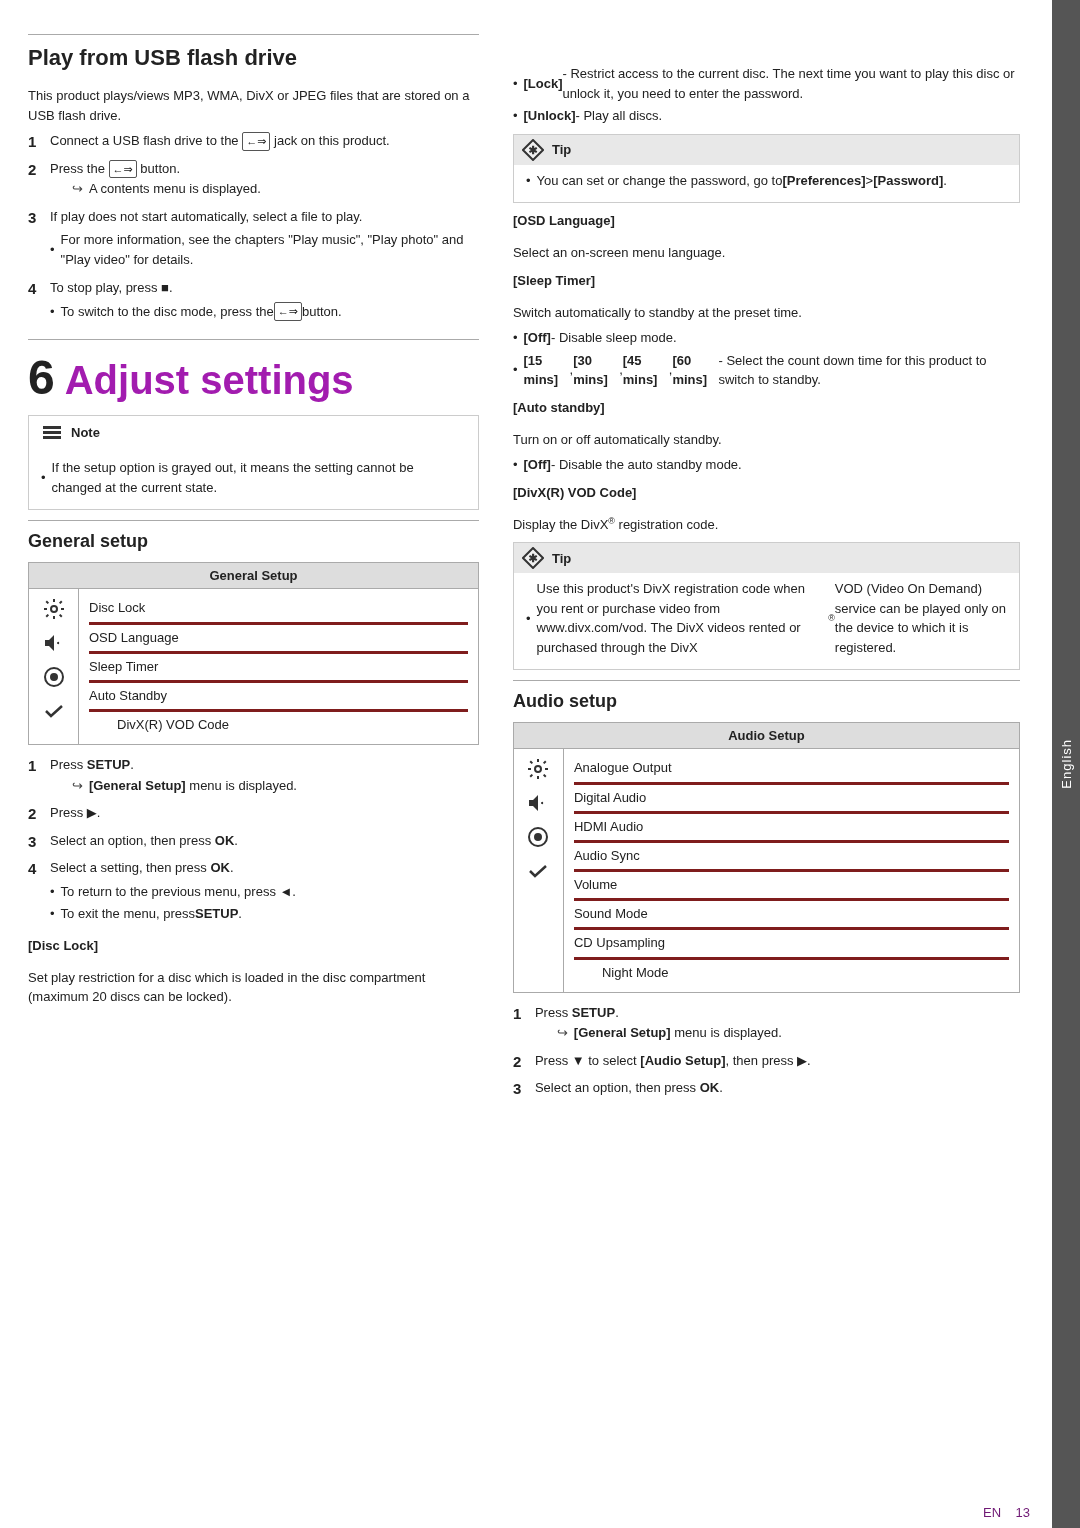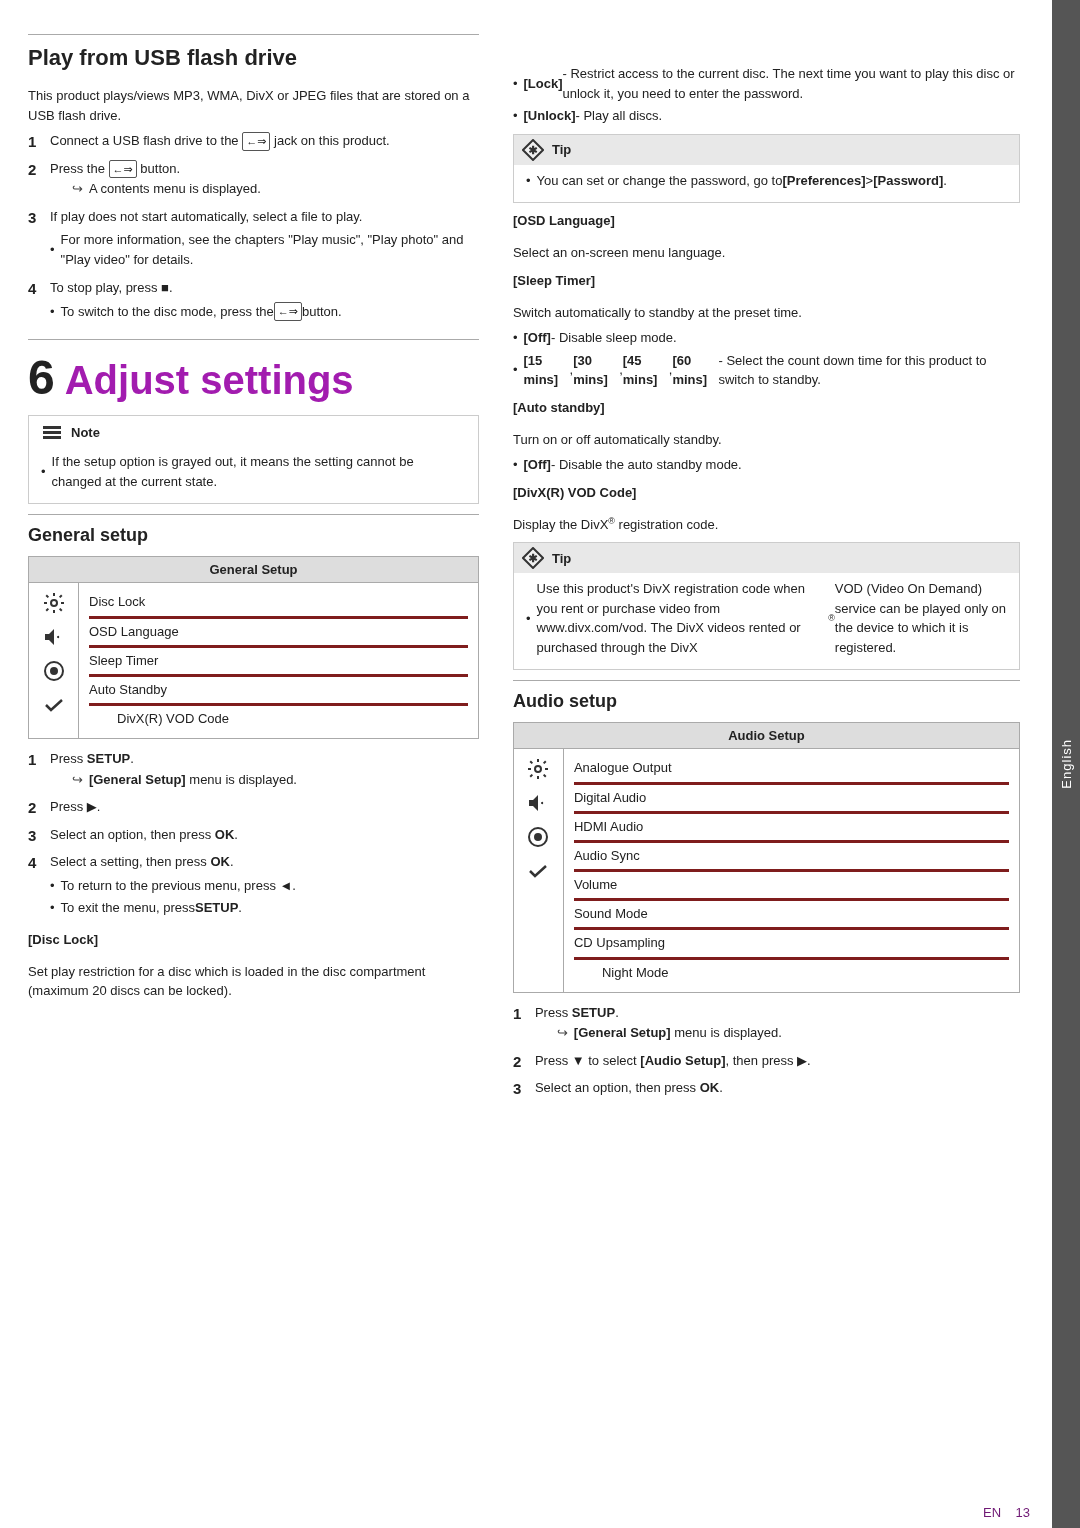--- a/index.html
+++ b/index.html
@@ -166,21 +166,21 @@
     
     .note-box {
       border: 1px solid #ccc;
       padding: 8px 12px;
       margin: 8px 0;
       background: #fff;
     }
     .note-header {
       display: flex;
       align-items: center;
-      margin-bottom: 12px;
+      margin-bottom: 18px;
     }
     .note-icon {
       width: 22px;
       height: 16px;
       margin-right: 8px;
       display: flex;
       align-items: center;
       justify-content: center;
     }
     .note-icon-lines {

